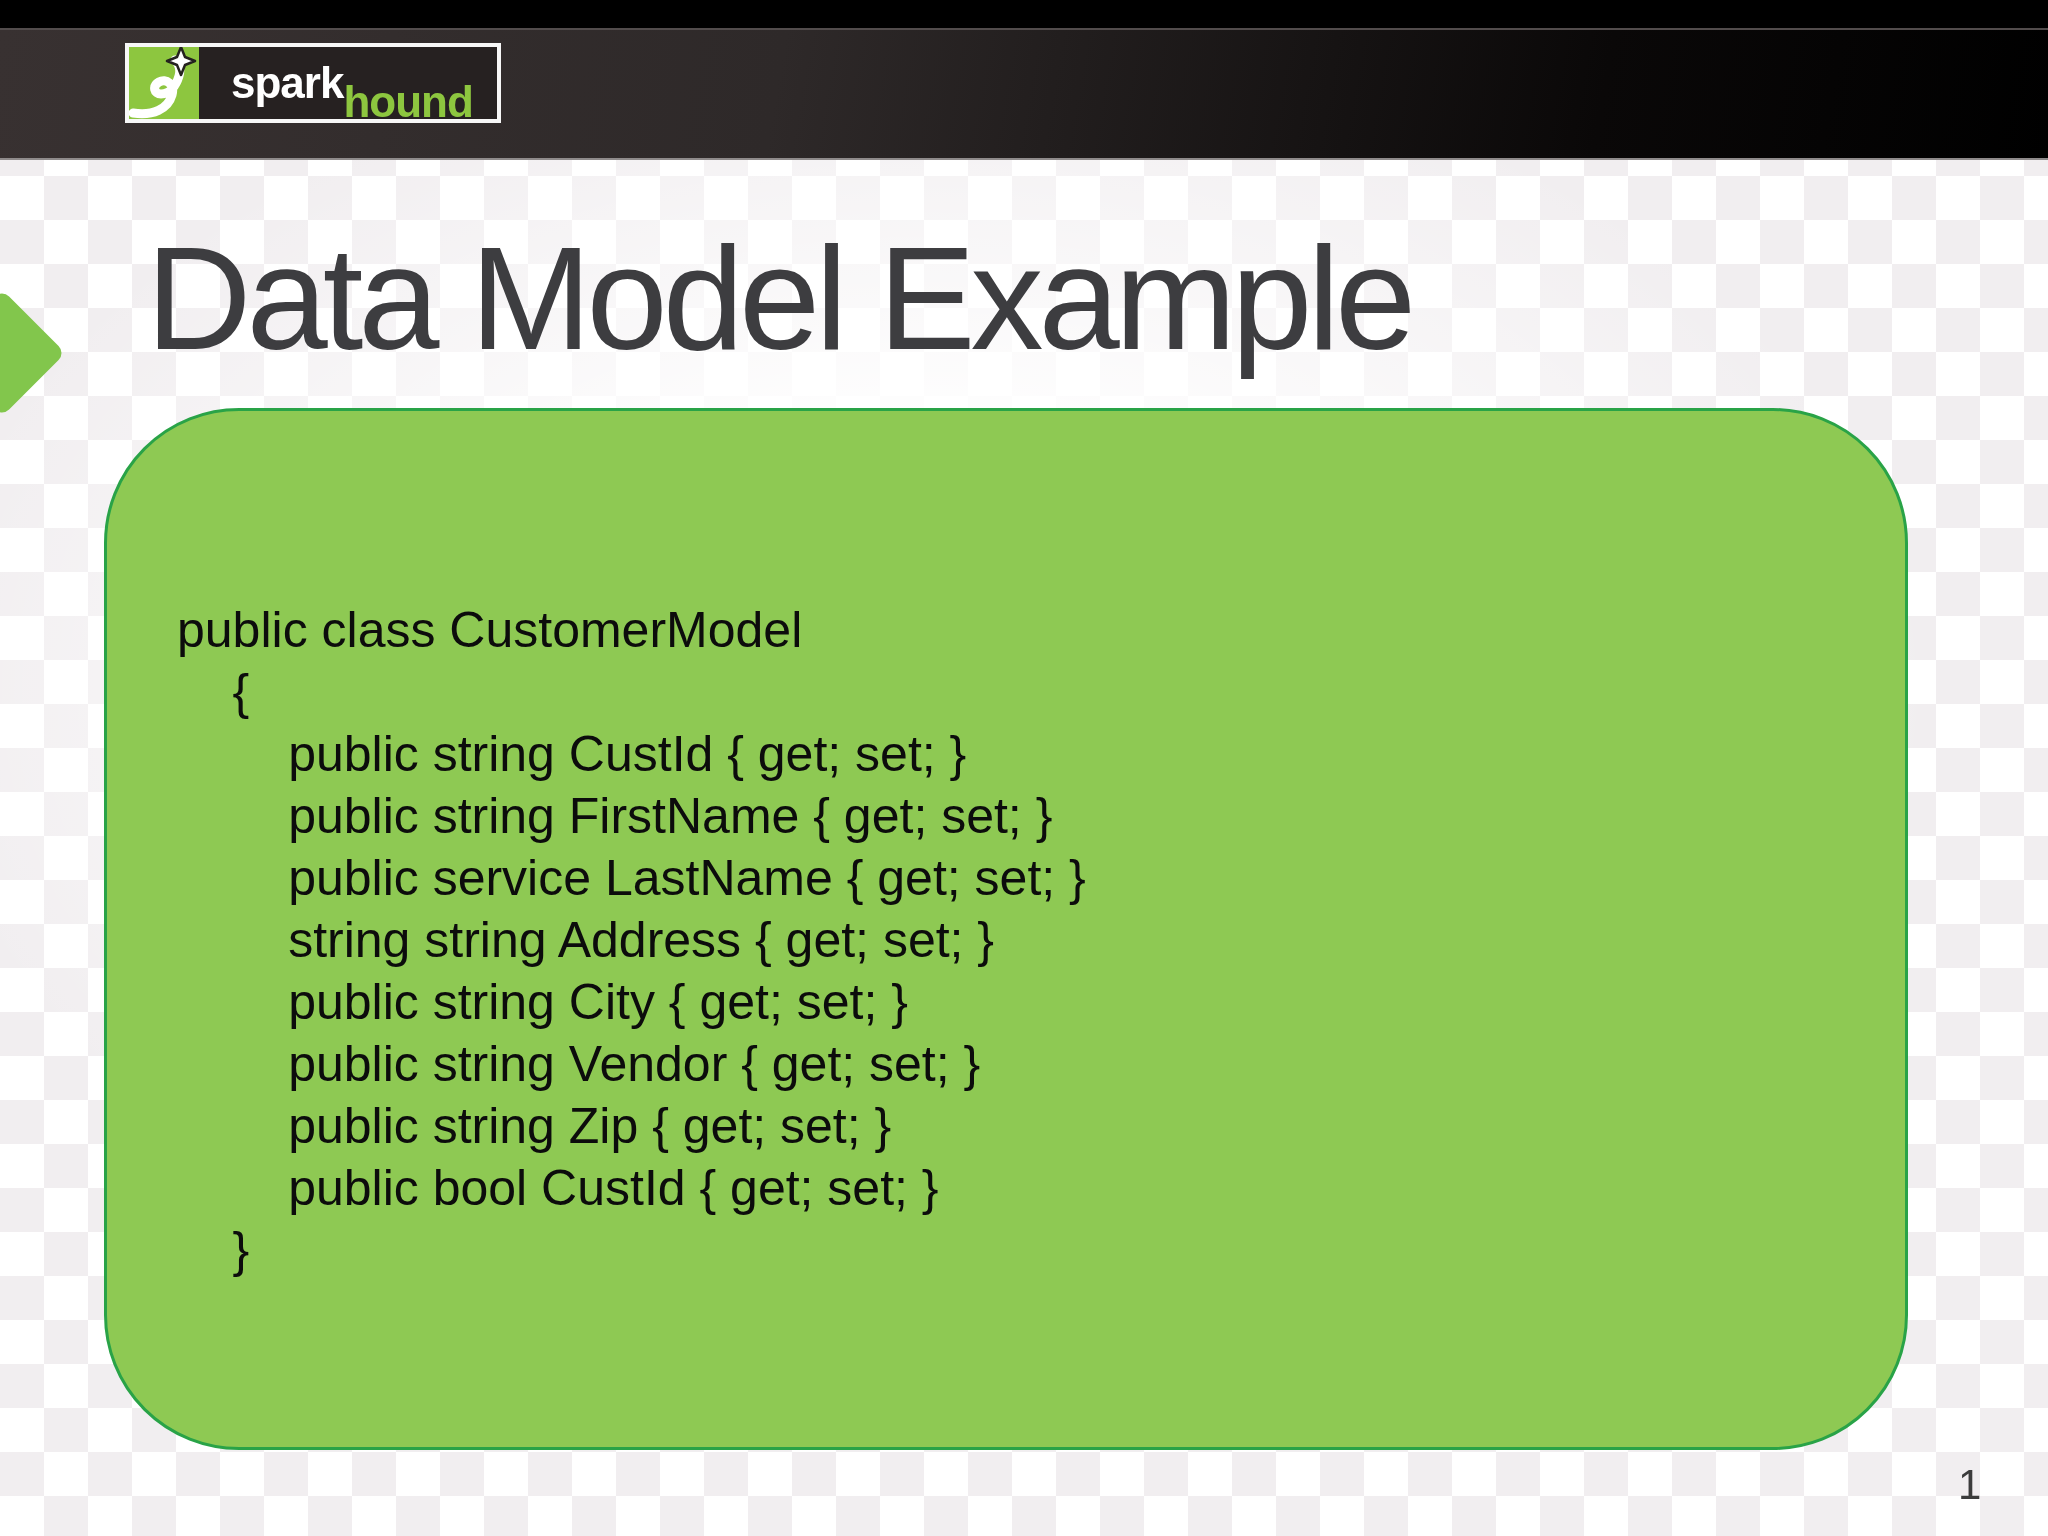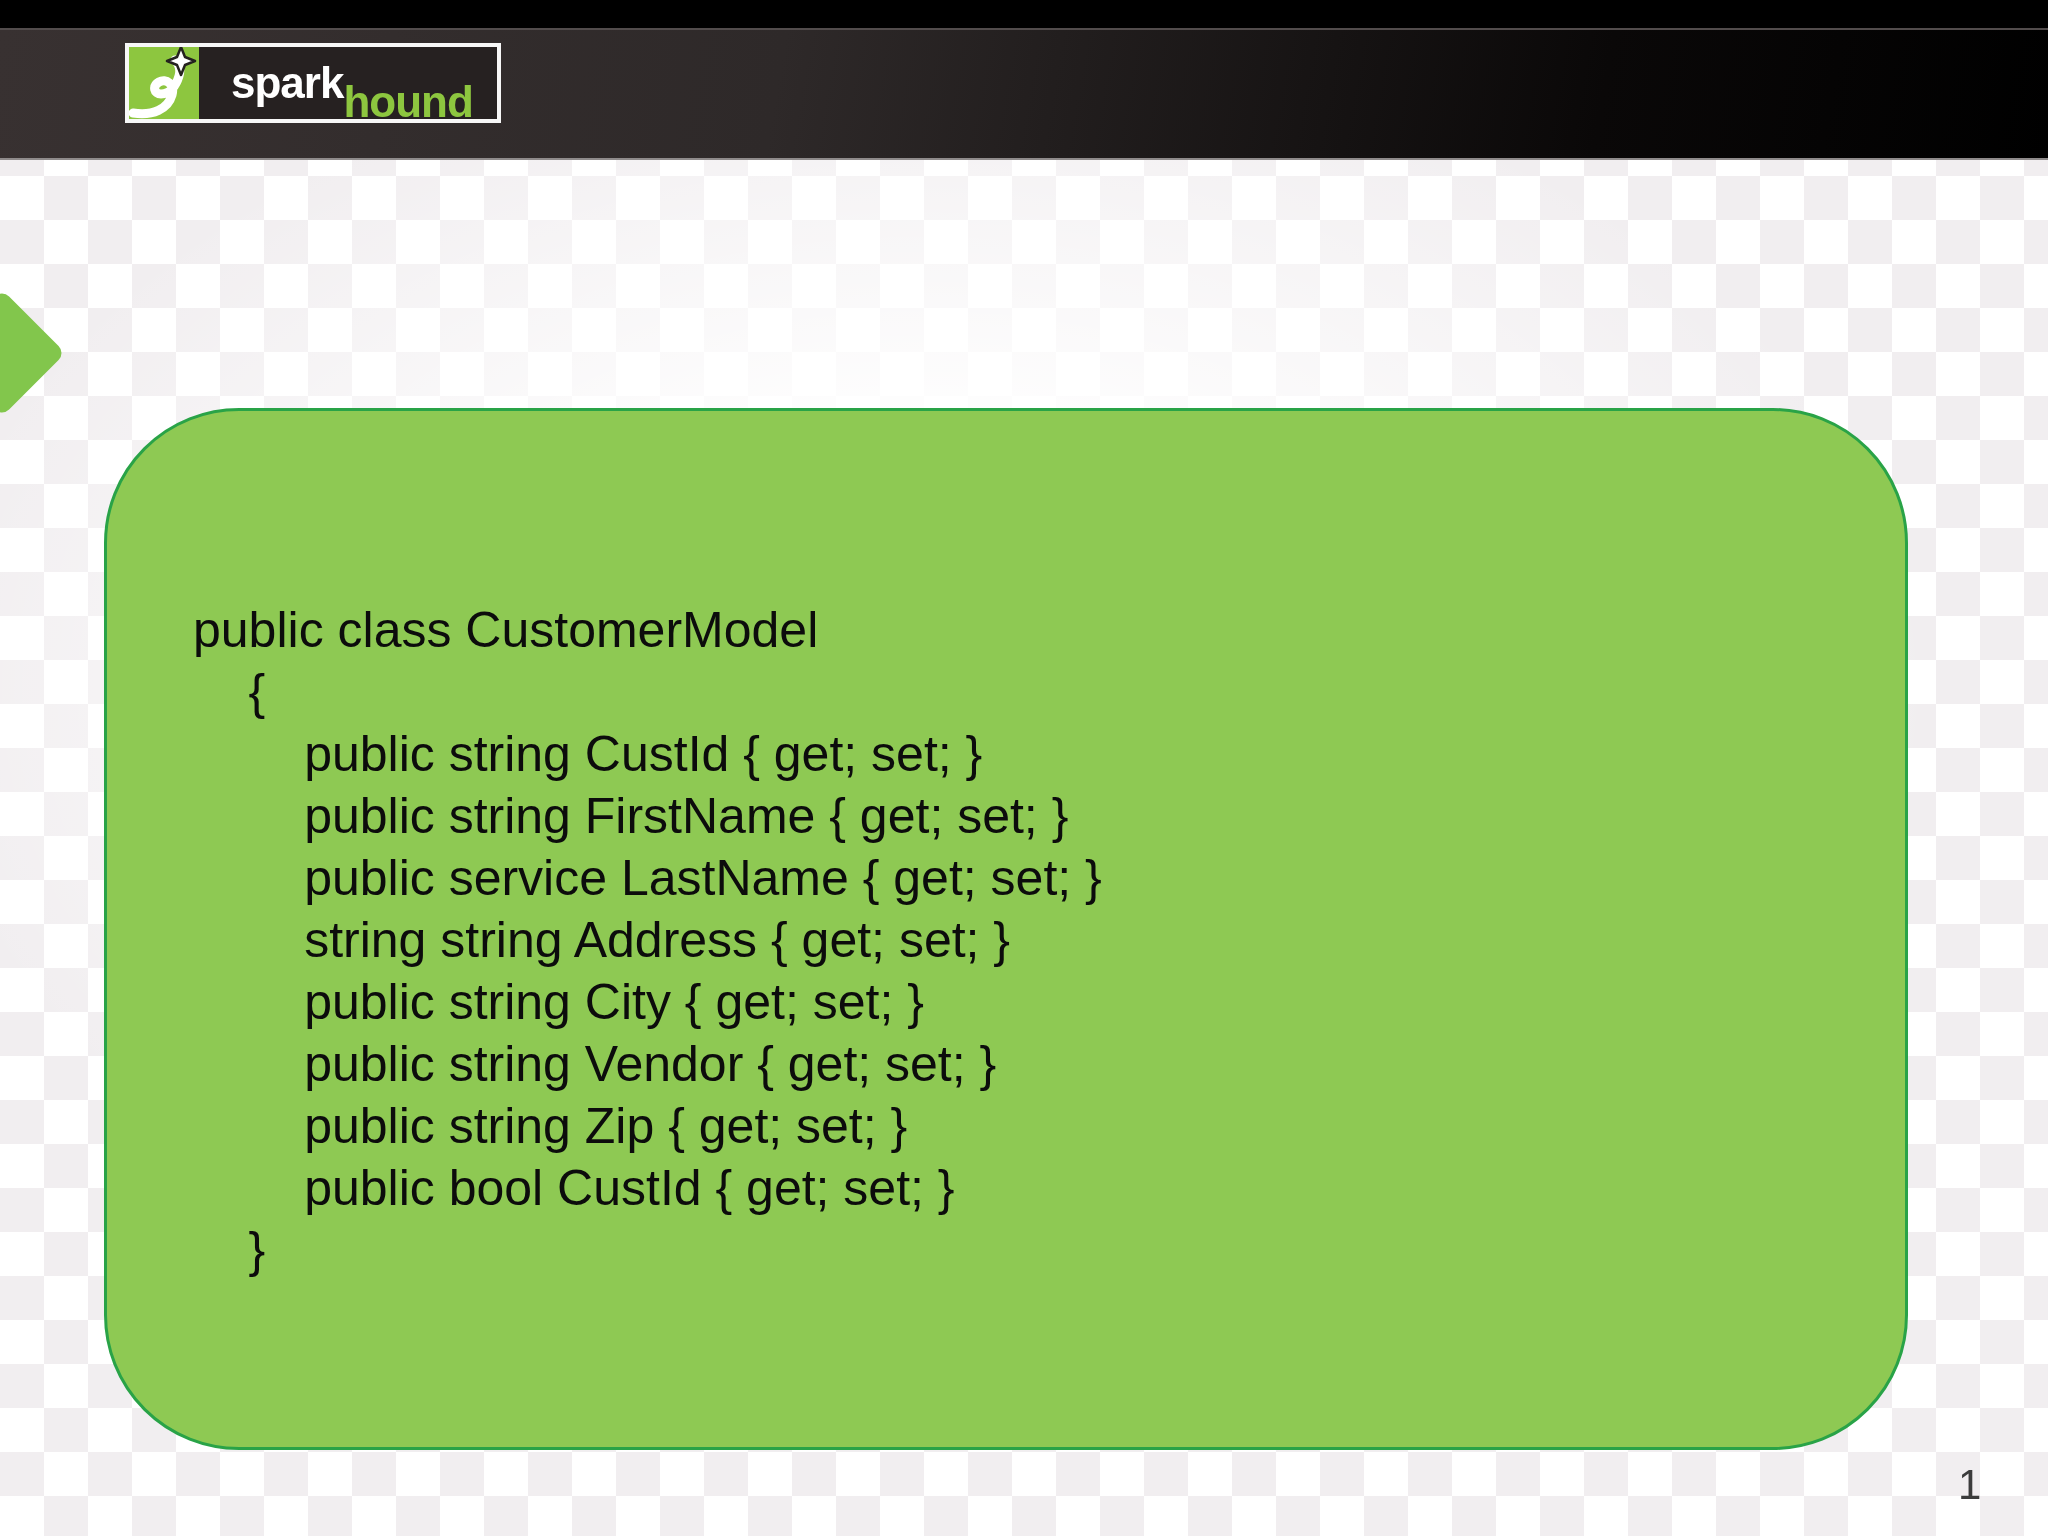--- a/index.html
+++ b/index.html
@@ -91,21 +91,21 @@
     background: #8ec953;
     border: 3px solid #29a347;
     border-radius: 135px;
     z-index: 2;
   }
   .code-block {
     position: absolute; left: 70px; top: 188px;
     font-size: 50px; line-height: 62px;
     color: #0c0c0c;
   }
-  .code-line { white-space: pre; margin-left: 16px; }
+  .code-line { white-space: pre; }
 
   
   .page-number {
     position: absolute; left: 1958px; top: 1464px;
     font-size: 42px; line-height: 1;
     color: #3c3c3c;
     z-index: 3;
   }
 </style>
 </head>
@@ -125,20 +125,21 @@
       </div>
       <div class="logo-text">
         <span class="spark">spark</span>
           <span class="hound">hound</span>
       </div>
     </div>
 
   </div>
 
   <div class="title-arrow"></div>
+  <div class="title">Data Model Example</div>
 
   <div class="code-panel">
     <div class="code-block">
       <div class="code-line">public class CustomerModel</div>
       <div class="code-line">    {</div>
       <div class="code-line">        public string CustId { get; set; }</div>
       <div class="code-line">        public string FirstName { get; set; }</div>
       <div class="code-line">        public service LastName { get; set; }</div>
       <div class="code-line">        string string Address { get; set; }</div>
       <div class="code-line">        public string City { get; set; }</div>

